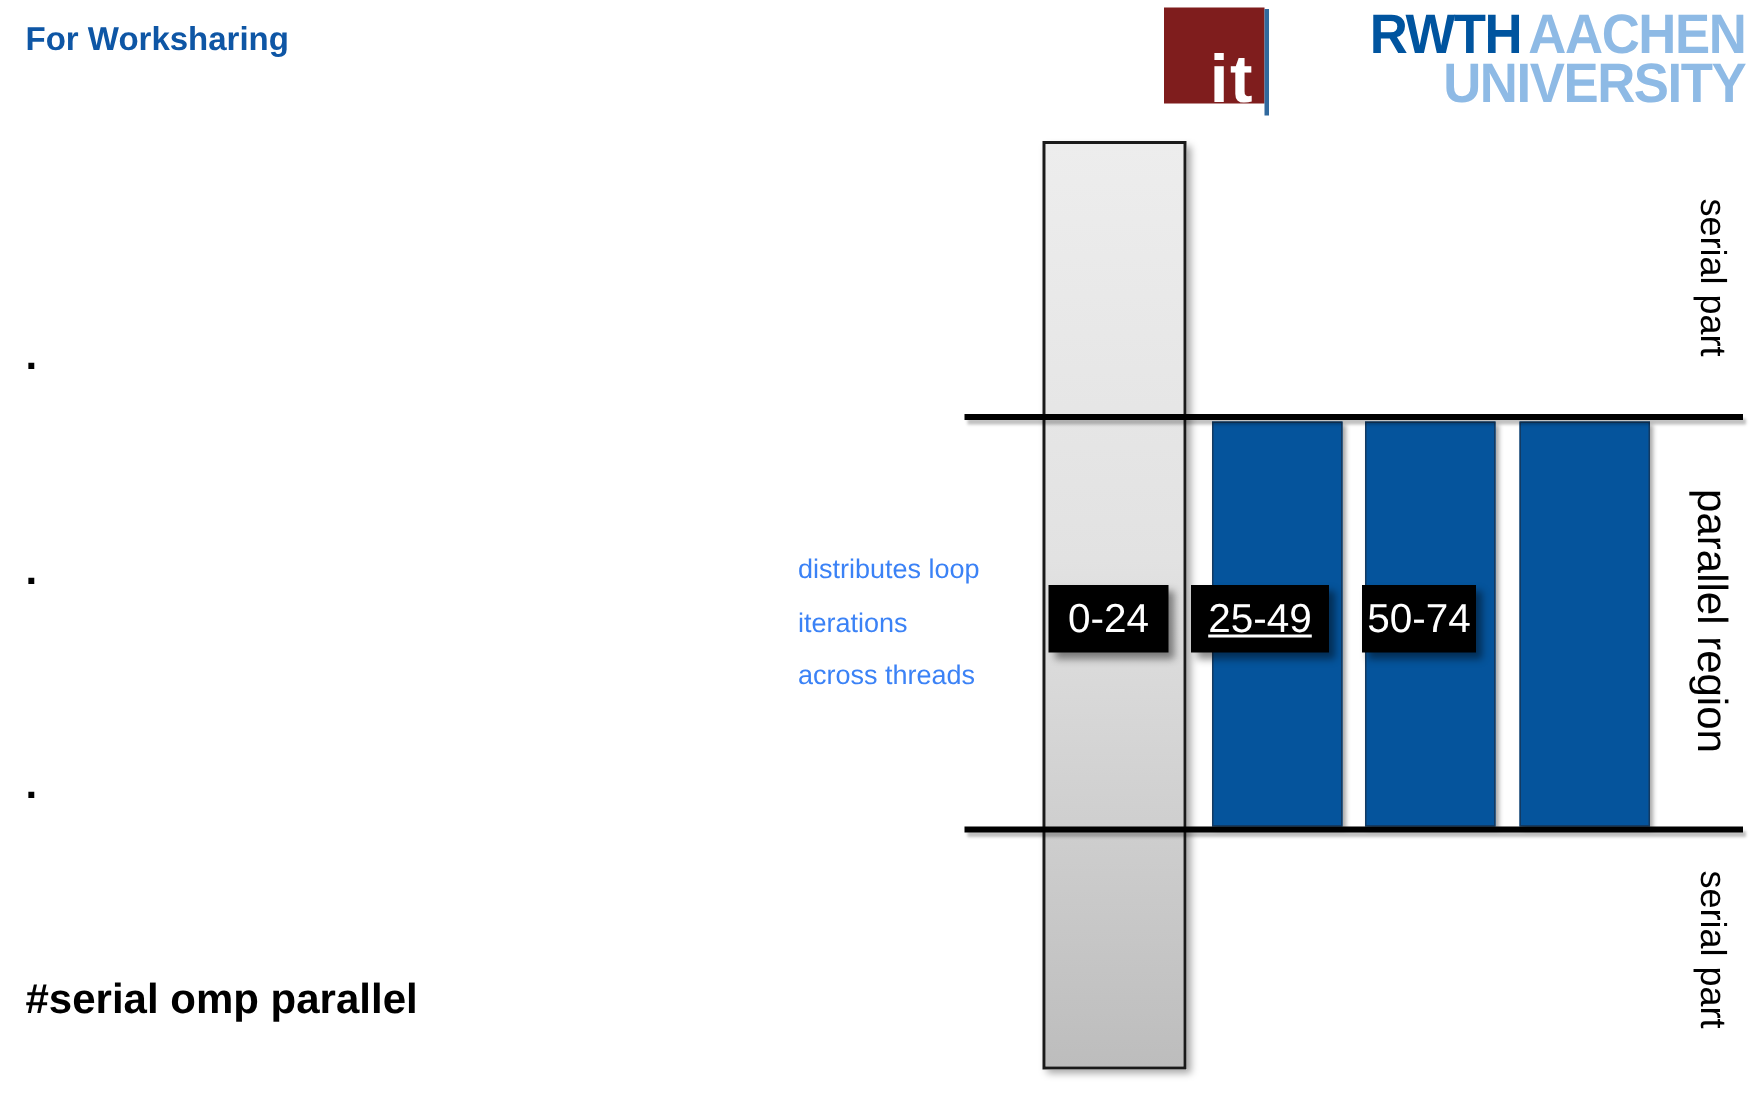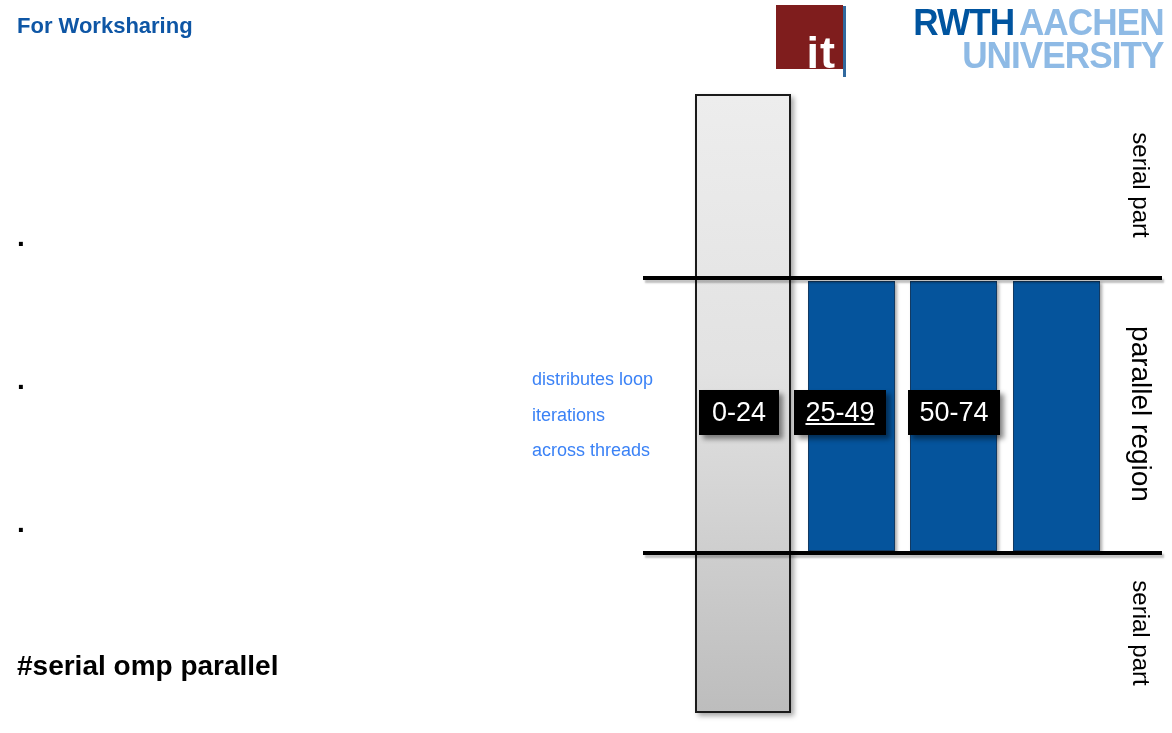--- a/index.html
+++ b/index.html
@@ -138,21 +138,21 @@
     color: #ffffff;
     font-size: 27px;
     line-height: 45px;
     text-align: center;
     box-shadow: 4px 4px 5px rgba(0,0,0,0.45);
     z-index: 4;
     margin-top: 36px;
   }
   .rl-0 { left: 699px; width: 80px; }
   .rl-1 { left: 794px; width: 92px; text-decoration: underline; }
-  .rl-2 { left: 908px; width: 92px; }
+  .rl-2 { left: 908px; width: 76px; }
   .rl-3 { left: 1011px; width: 92px; }
 
   .side-label {
     position: absolute;
     left: 1141px;
     color: #000000;
     white-space: nowrap;
     transform: translate(-50%, -50%) rotate(90deg);
     z-index: 5;
   }

